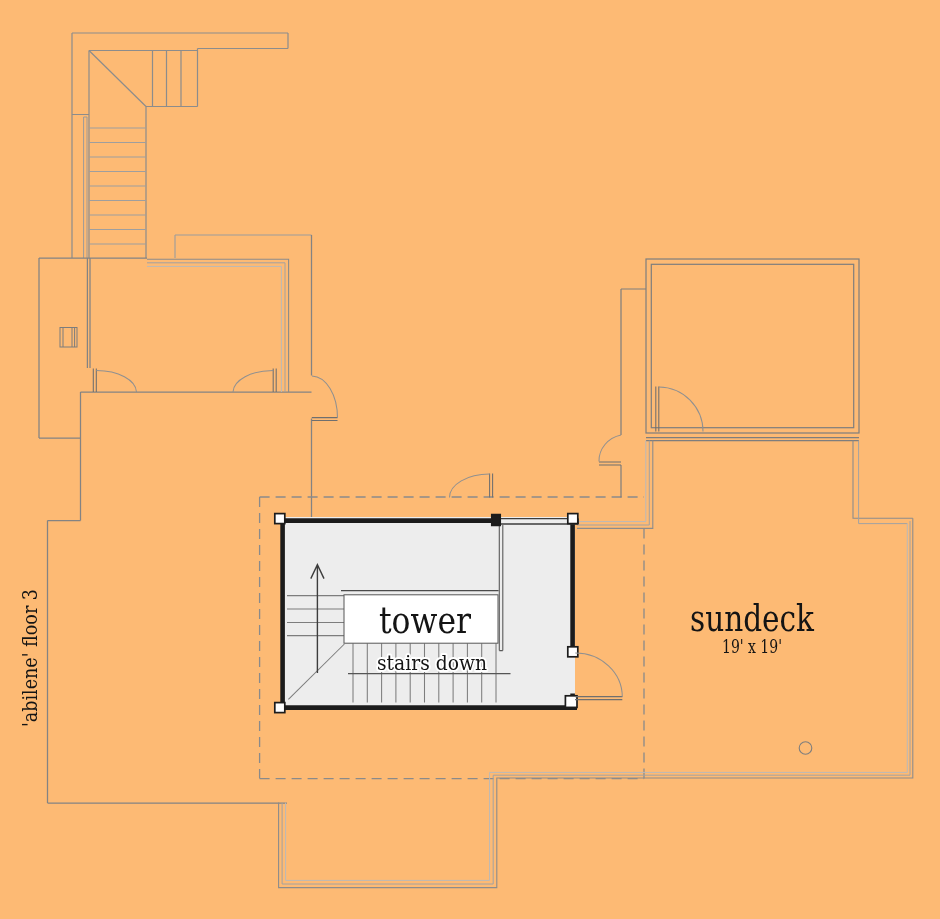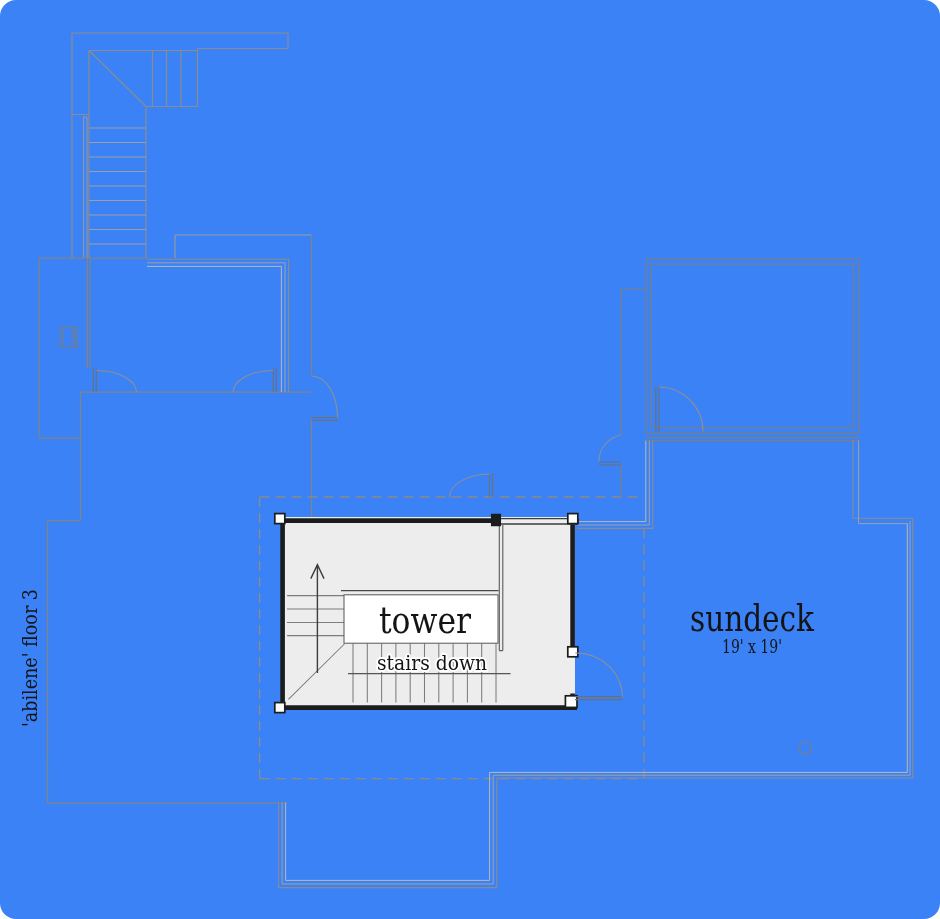--- a/index.html
+++ b/index.html
@@ -1,17 +1,17 @@
 <!DOCTYPE html>
 <html><head>
 <meta charset="utf-8">
 <style>
   html,body{margin:0;padding:0;background:#ffffff;}
-  .page{position:relative;width:940px;height:919px;background:#3b82f6;overflow:hidden;
-        font-family:"DejaVu Serif","Liberation Serif",serif;border-radius:16px;}
+  .page{position:relative;width:940px;height:919px;background:#fdba74;overflow:hidden;
+        font-family:"DejaVu Serif","Liberation Serif",serif;}
   svg{display:block}
   text{fill:#141414;}
   .halo{paint-order:stroke;stroke:#ffffff;stroke-width:4px;stroke-linejoin:round;}
 </style>
 </head>
 <body>
 
 <div class="page">
 <svg width="940" height="919" viewBox="0 0 940 919">
 

